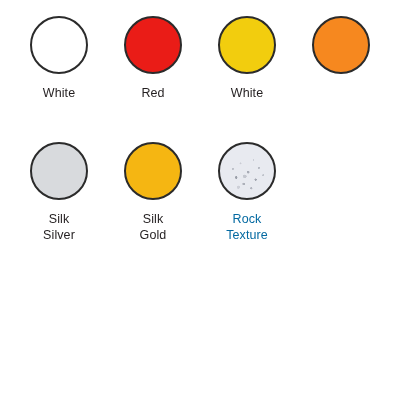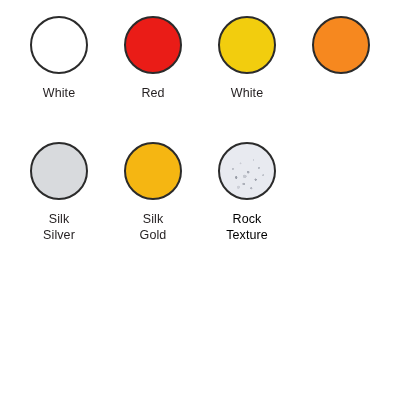--- a/index.html
+++ b/index.html
@@ -132,17 +132,17 @@
       <div class="swatch-disc" style="background-color: rgb(245, 182, 18); border-color: rgb(43, 43, 43);"></div>
     </div>
     <div class="swatch-label" style="color: rgb(35, 31, 32);">Silk
 Gold</div>
   </div>
 
   <div class="swatch-cell">
     <div class="swatch-disc-wrap">
       <div class="swatch-disc textured" style="background-color: rgb(232, 234, 240); border-color: rgb(43, 43, 43);"></div>
     </div>
-    <div class="swatch-label" style="color: #000000;">Rock
+    <div class="swatch-label" style="color: #0369a1;">Rock
 Texture</div>
   </div>
 
 </div>
 
 </body></html>

